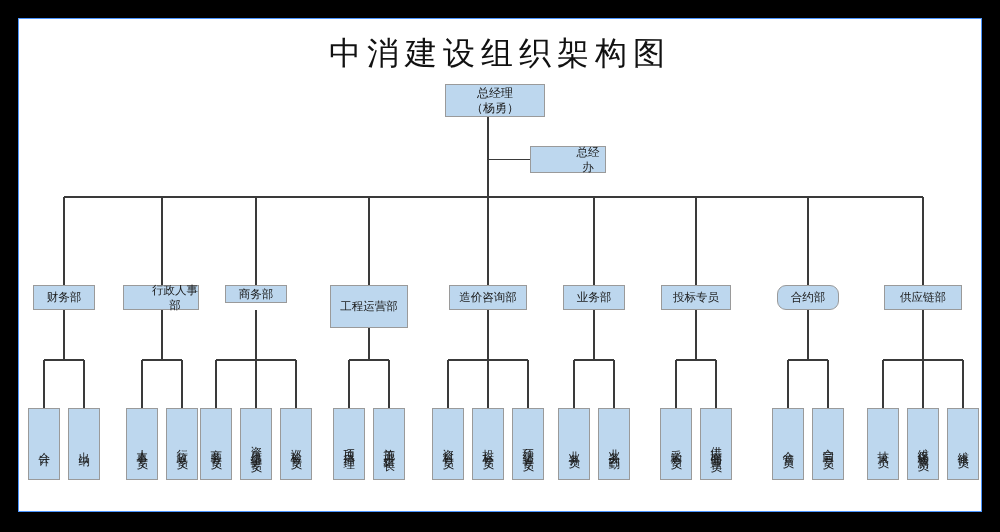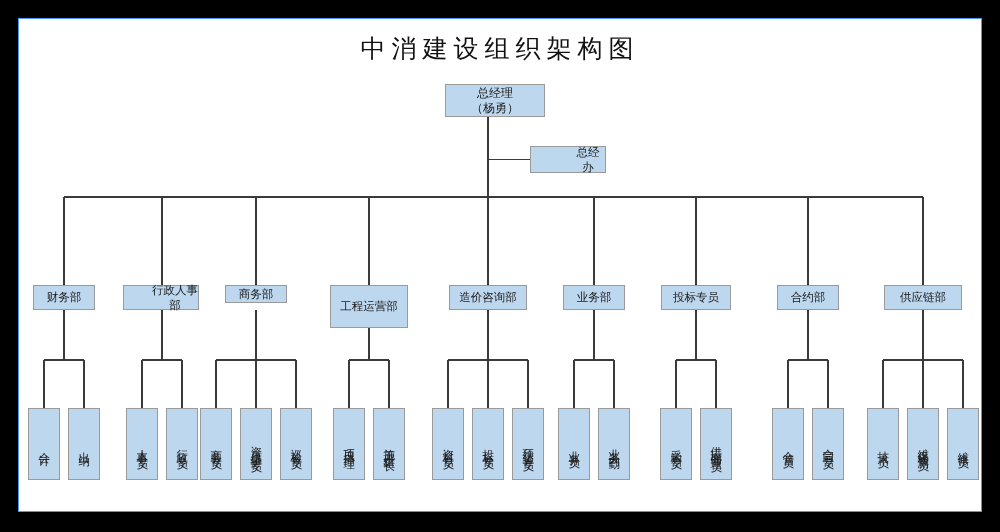--- a/index.html
+++ b/index.html
@@ -22,21 +22,21 @@
     box-sizing:border-box;
   }
 
   #chart{position:absolute;left:0;top:0;width:1000px;height:532px;}
 
   
   #title{
     position:absolute;
     left:0;top:32px;width:1000px;
     text-align:center;
-    font-size:25px;
+    font-size:32px;
     letter-spacing:6px;
     color:#111111;
     white-space:nowrap;
   }
 
   
   .box{
     position:absolute;
     box-sizing:border-box;
     background:#bdd7ee;
@@ -138,21 +138,21 @@
       <div class="box v" style="left: 598px; top: 408px; width: 32px; height: 72px;">业务内勤</div>
       <div class="ln lnv" style="left: 695.2px; top: 197px; height: 88px;"></div>
       <div class="box h" style="left: 661px; top: 285px; width: 70px; height: 25px;">投标专员</div>
       <div class="ln lnv" style="left: 695.2px; top: 310px; height: 50px;"></div>
       <div class="ln lnh" style="left: 676px; top: 359.2px; width: 40px;"></div>
       <div class="ln lnv" style="left: 675.2px; top: 360px; height: 48px;"></div>
       <div class="box v" style="left: 660px; top: 408px; width: 32px; height: 72px;">采购专员</div>
       <div class="ln lnv" style="left: 715.2px; top: 360px; height: 48px;"></div>
       <div class="box v" style="left: 700px; top: 408px; width: 32px; height: 72px;">供应商管理员</div>
       <div class="ln lnv" style="left: 807.2px; top: 197px; height: 88px;"></div>
-      <div class="box h" style="left: 777px; top: 285px; width: 62px; height: 25px;">合约部</div>
+      <div class="box h" style="left: 777px; top: 285px; width: 62px; height: 25px; border-radius: 9px;">合约部</div>
       <div class="ln lnv" style="left: 807.2px; top: 310px; height: 50px;"></div>
       <div class="ln lnh" style="left: 788px; top: 359.2px; width: 40px;"></div>
       <div class="ln lnv" style="left: 787.2px; top: 360px; height: 48px;"></div>
       <div class="box v" style="left: 772px; top: 408px; width: 32px; height: 72px;">仓管员</div>
       <div class="ln lnv" style="left: 827.2px; top: 360px; height: 48px;"></div>
       <div class="box v" style="left: 812px; top: 408px; width: 32px; height: 72px;">合同专员</div>
       <div class="ln lnv" style="left: 922.2px; top: 197px; height: 88px;"></div>
       <div class="box h" style="left: 884px; top: 285px; width: 78px; height: 25px;">供应链部</div>
       <div class="ln lnv" style="left: 922.2px; top: 310px; height: 50px;"></div>
       <div class="ln lnh" style="left: 883px; top: 359.2px; width: 80px;"></div>

